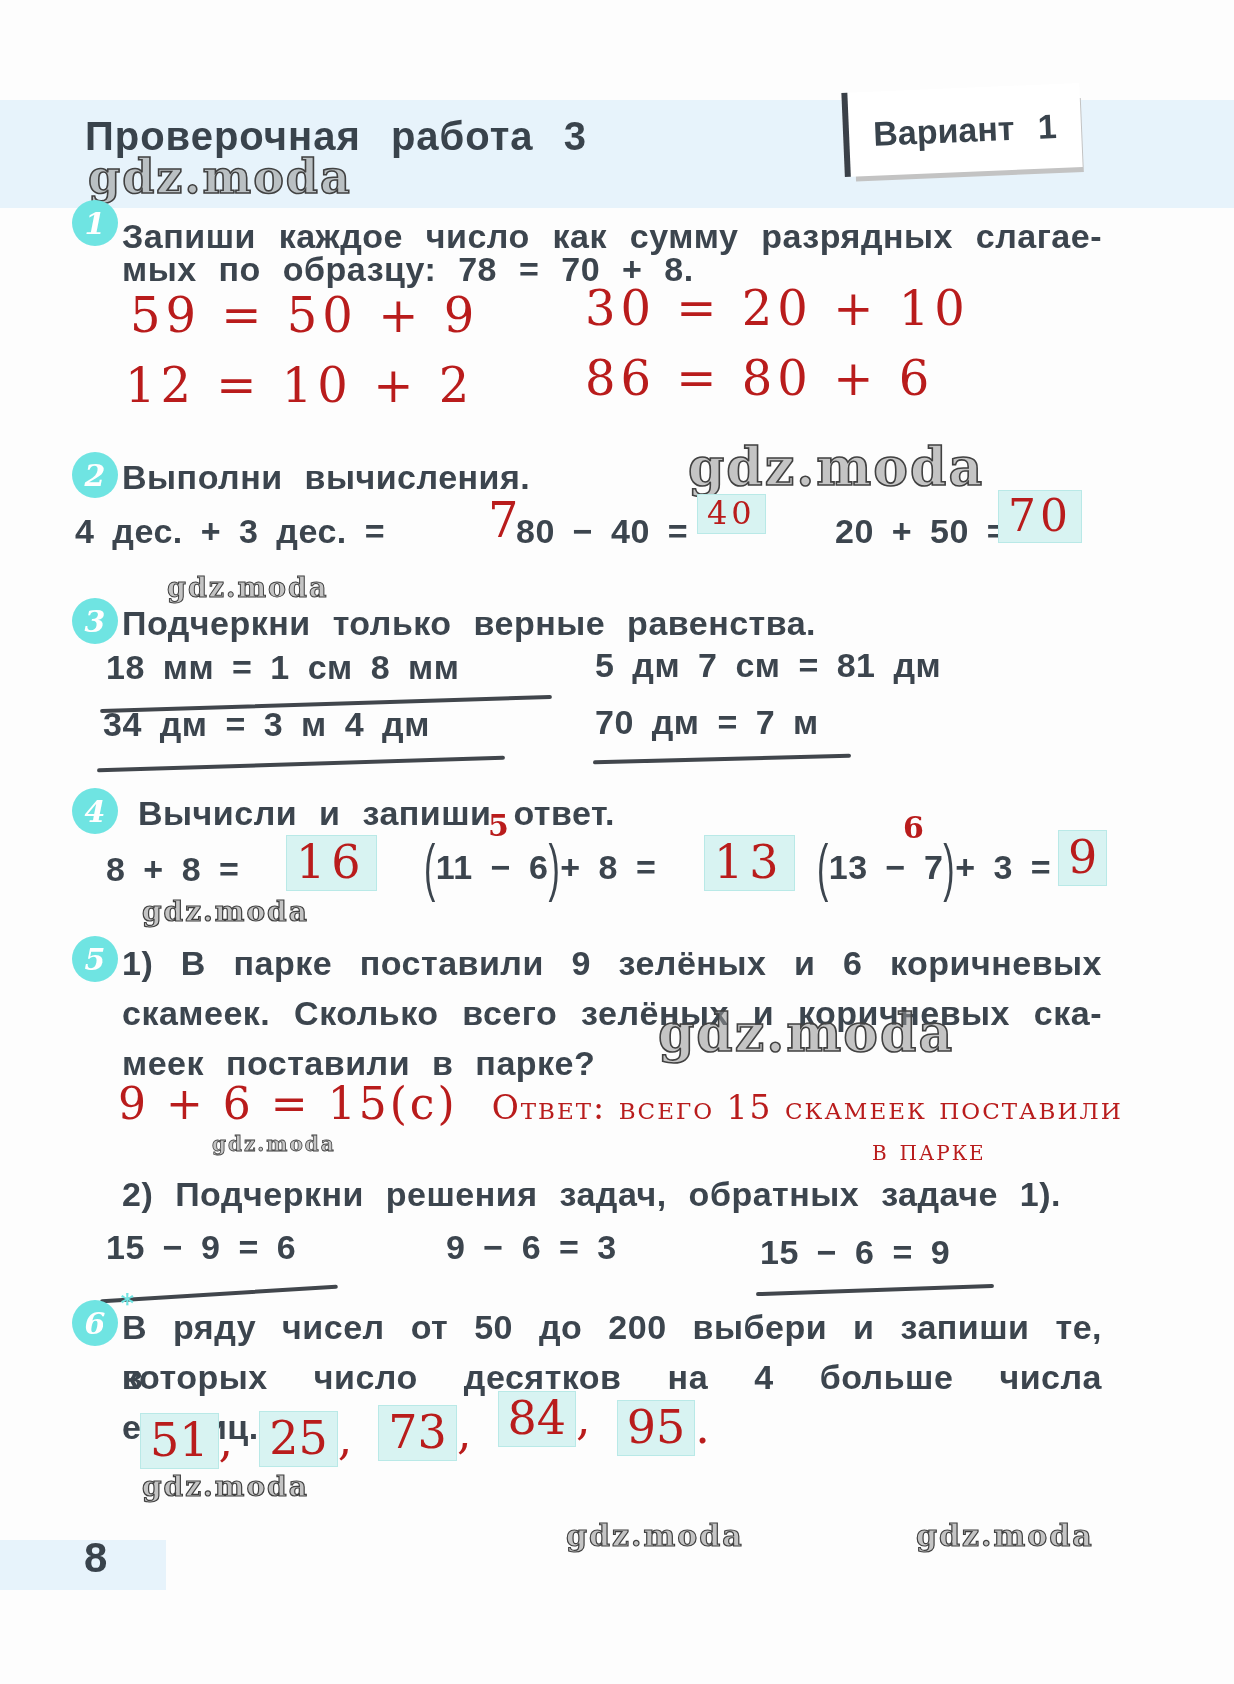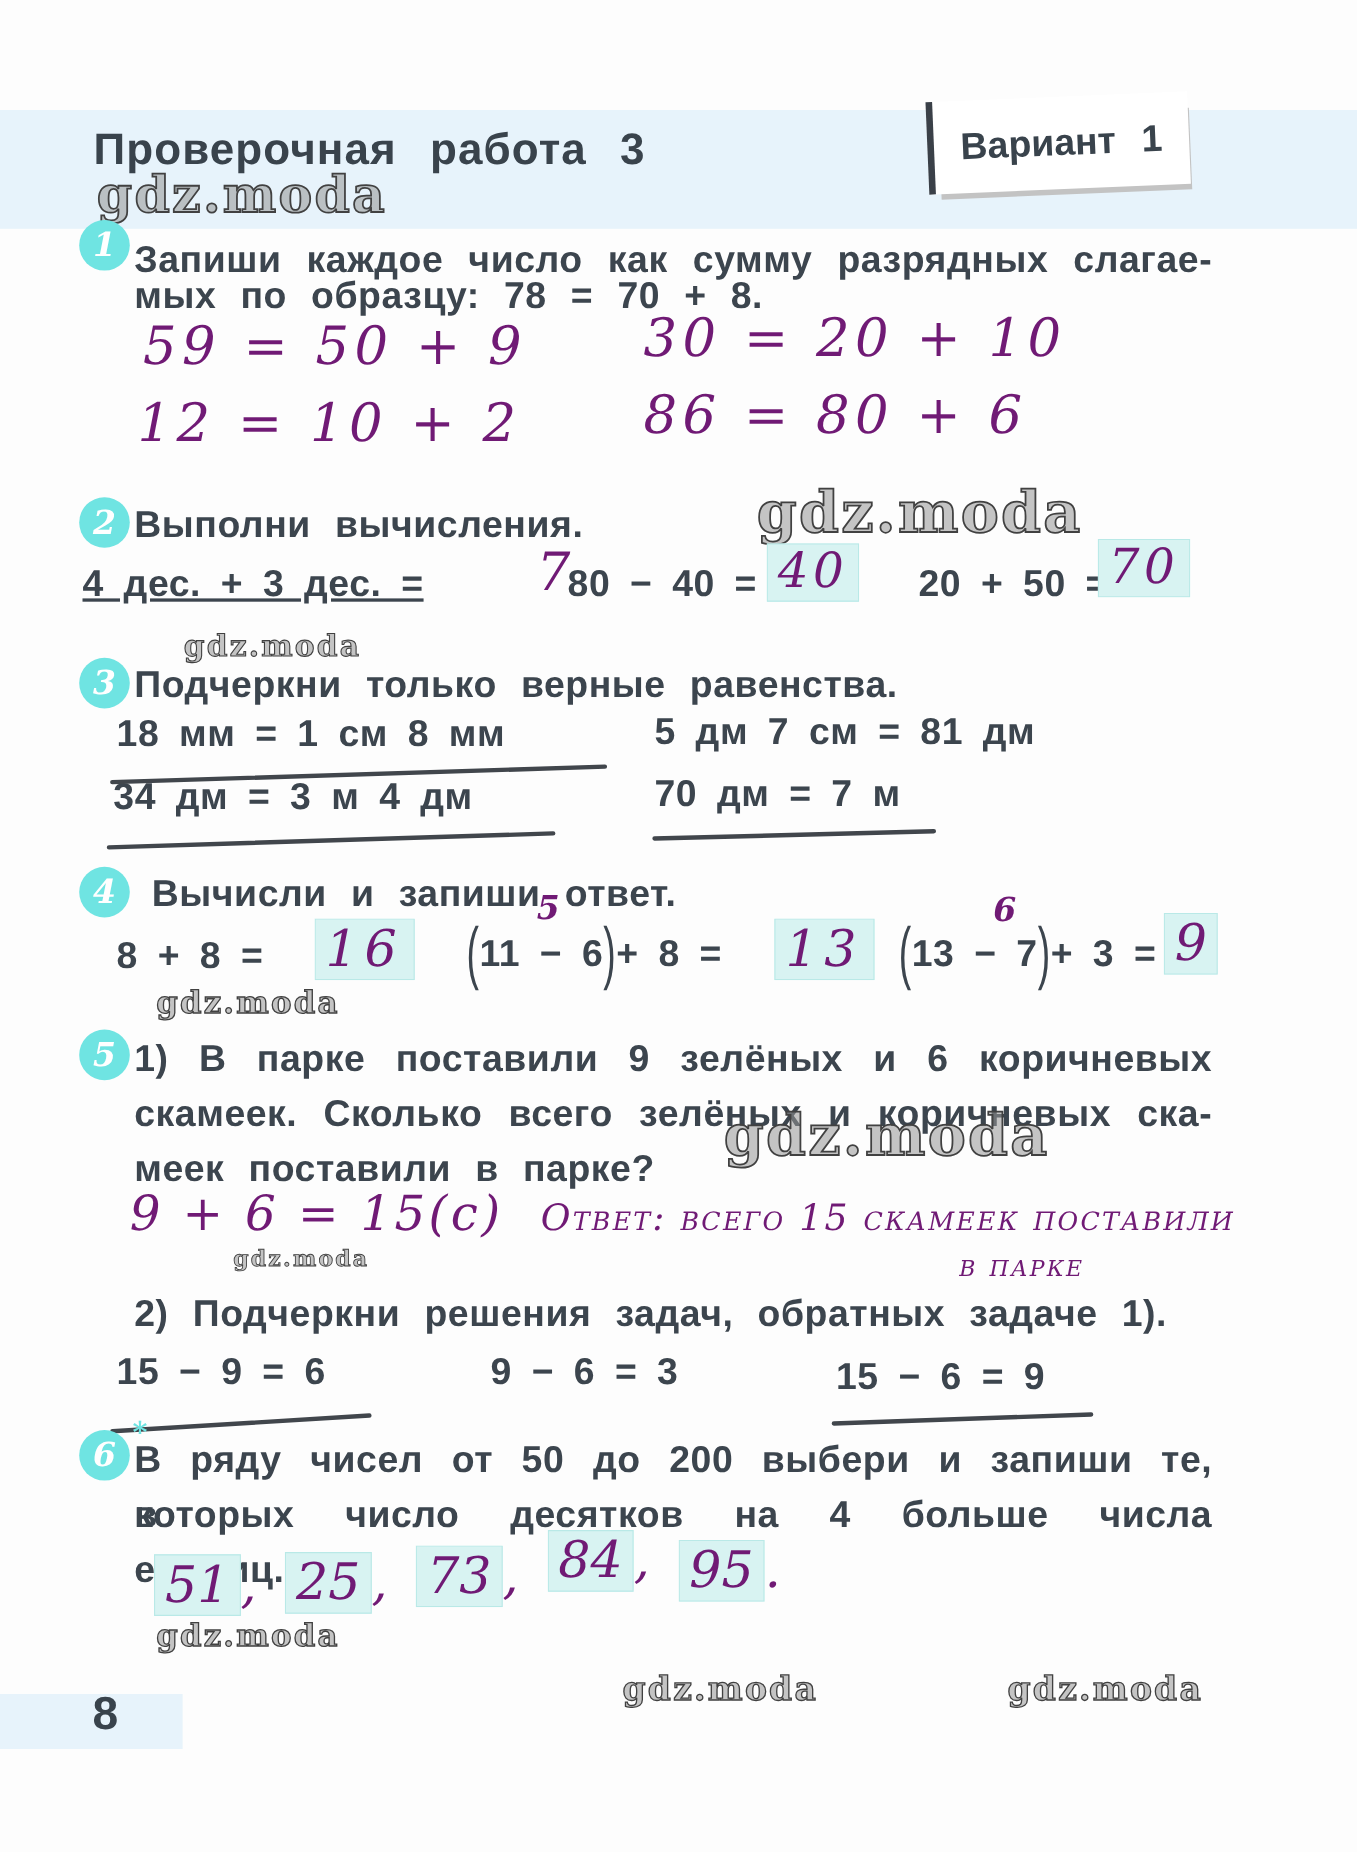--- a/index.html
+++ b/index.html
@@ -18,21 +18,21 @@
       -webkit-text-stroke:1.6px #414141;letter-spacing:2px;white-space:nowrap;}
   .badge{position:absolute;width:46px;height:46px;border-radius:50%;background:#6fe4e2;color:#ffffff;
          font-style:italic;font-weight:bold;font-size:30px;display:flex;align-items:center;
          justify-content:center;font-family:"DejaVu Serif",serif;}
   .badge .star{position:absolute;right:-16px;top:-12px;color:#6fe4e2;font-size:26px;font-style:normal;}
   .ttext{position:absolute;font-size:34px;font-weight:600;line-height:44px;color:#3c454e;
          letter-spacing:.5px;word-spacing:12px;white-space:nowrap;}
   .jline{width:980px;text-align:justify;text-align-last:justify;white-space:normal;}
   .eq{position:absolute;font-size:34px;font-weight:600;word-spacing:8px;letter-spacing:.5px;
       color:#3c454e;white-space:nowrap;}
-  .hw{font-family:"DejaVu Serif",serif;font-style:italic;color:#701a75;white-space:nowrap;}
+  .hw{font-family:"DejaVu Serif",serif;color:#b91c1c;white-space:nowrap;}
   .hw-abs{position:absolute;}
   .hw-big{font-size:48px;letter-spacing:5px;}
   .hl{background:#d8f3f2;box-shadow:inset 0 0 0 1px #b9e9e7;padding:0 10px 2px 10px;}
   .underline-mark{position:absolute;height:4px;background:#41464c;border-radius:2px;}
   .paren{display:inline-block;transform:scaleY(1.85);font-weight:400;}
   .carry{position:absolute;font-size:30px;}
   .sol-eq{font-size:44px;letter-spacing:3px;}
   .sol-ans{font-size:33px;font-variant:small-caps;letter-spacing:2px;margin-left:34px;}
   .caps{font-variant:small-caps;}
   .t6-row{position:absolute;display:flex;align-items:flex-start;font-size:46px;margin-left:15px;}
@@ -63,24 +63,24 @@
   <div class="hw hw-abs hw-big" style="left:130px;top:287px;">59 = 50 + 9</div>
   <div class="hw hw-abs hw-big" style="left:585px;top:280px;">30 = 20 + 10</div>
   <div class="hw hw-abs hw-big" style="left:125px;top:357px;">12 = 10 + 2</div>
   <div class="hw hw-abs hw-big" style="left:585px;top:350px;">86 = 80 + 6</div>
 
   <div class="badge" style="left:72px;top:452px;">
     <span>2</span>
   </div>
   <div class="ttext" style="left:122px;top:455px;">Выполни вычисления.</div>
   <div class="wm" style="left:688px;top:436px;font-size:52px;">gdz.moda</div>
-  <div class="eq" style="left:75px;top:512px;text-decoration:underline;">4 дес. + 3 дес. =</div>
+  <div class="eq" style="left:75px;top:512px;">4 дес. + 3 дес. =</div>
   <div class="hw hw-abs" style="left:488px;top:492px;font-size:48px;">7</div>
   <div class="eq" style="left:516px;top:512px;">80 − 40 =</div>
-  <div class="hw hw-abs hl" style="left:697px;top:494px;font-size:44px;letter-spacing:4px;">40</div>
+  <div class="hw hw-abs hl" style="left:697px;top:494px;font-size:32px;letter-spacing:4px;">40</div>
   <div class="eq" style="left:835px;top:512px;">20 + 50 =</div>
   <div class="hw hw-abs hl" style="left:998px;top:490px;font-size:44px;letter-spacing:4px;">70</div>
   <div class="wm" style="left:167px;top:572px;font-size:27px;-webkit-text-stroke:1px #414141;">gdz.moda</div>
 
   <div class="badge" style="left:72px;top:598px;">
     <span>3</span>
   </div>
   <div class="ttext" style="left:122px;top:601px;">Подчеркни только верные равенства.</div>
   <div class="eq" style="left:106px;top:648px;">18 мм = 1 см 8 мм</div>
   <div class="eq" style="left:595px;top:646px;">5 дм 7 см = 81 дм</div>

